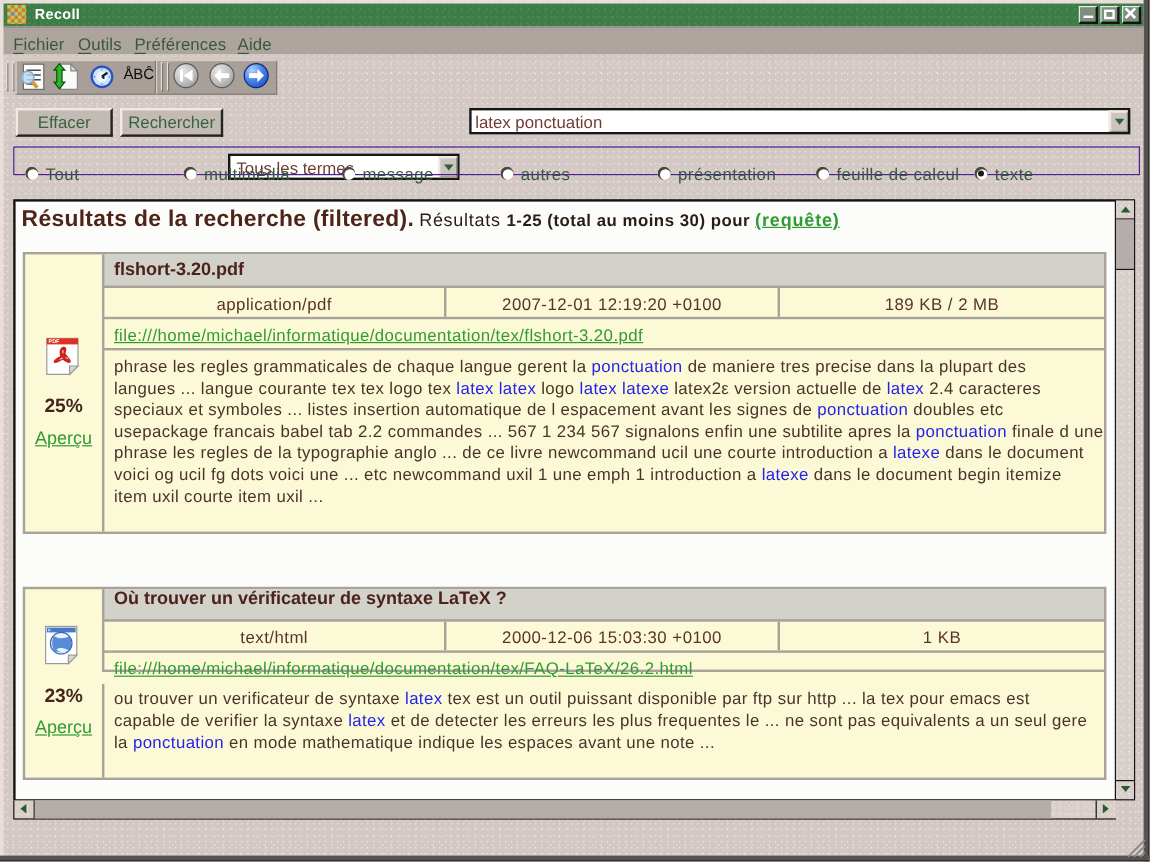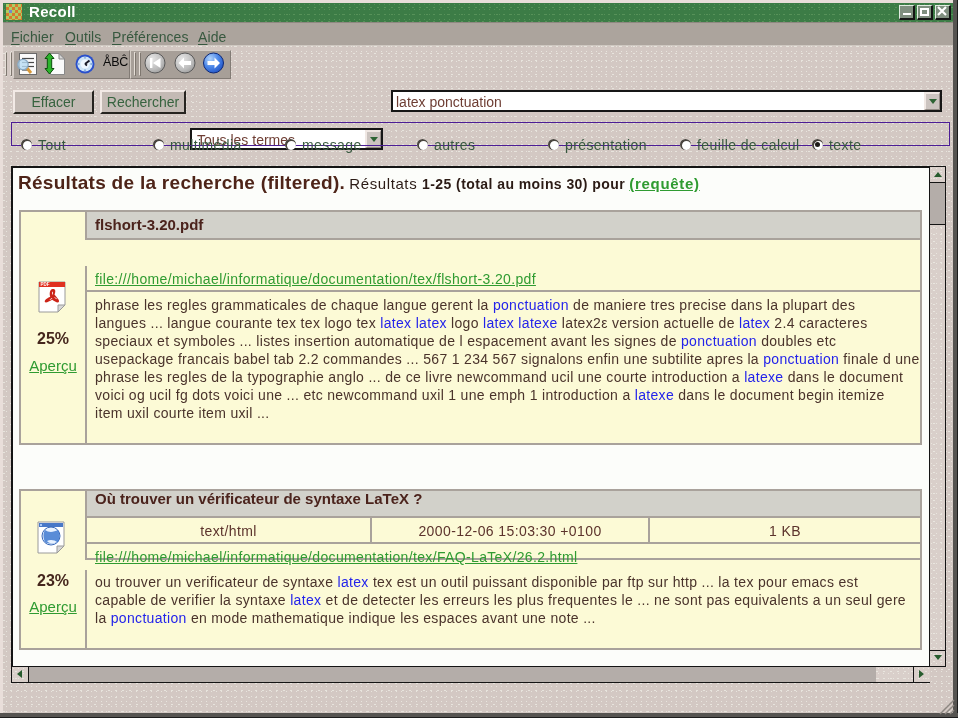--- a/index.html
+++ b/index.html
@@ -21,21 +21,21 @@
   #frame-bottom { left:0; bottom:0; width:958px; height:5px; background:#565451; border-bottom:1px solid #1c1c1c; }
   
   #titlebar {
     left:3px; top:3px; width:950px; height:19px;
     background-color:#3c7c46;
     background-image:
       radial-gradient(circle at 1.5px 1.5px, #579259 0.55px, rgba(0,0,0,0) 0.7px),
       radial-gradient(circle at 4px 4.5px, #579259 0.55px, rgba(0,0,0,0) 0.7px);
     background-size:5px 5px, 7px 7px;
   }
-  #title-text { left:29px; top:4px; color:#ffffff; font-size:15px; font-weight:bold; line-height:16px; letter-spacing:0.3px; }
+  #title-text { left:29px; top:4px; color:#ffffff; font-size:12px; font-weight:bold; line-height:16px; letter-spacing:0.3px; }
   .winbtn {
     top:5px; width:16px; height:15px;
     background:#7f8f7f;
     border-top:1px solid #e2ece2; border-left:1px solid #e2ece2;
     border-right:2px solid #141414; border-bottom:2px solid #141414;
   }
   
   .menuitem { top:29px; color:#37583f; font-size:14px; letter-spacing:0.1px; }
   .menuitem u { text-decoration-thickness:1px; text-underline-offset:2px; }
   
@@ -241,20 +241,25 @@
 <div class="abs" id="results-border2"></div>
 <div class="abs" id="results-white"></div>
 <div class="abs" id="results-content" style="left:13px; top:168px; width:916px; height:498px; overflow:hidden;">
 
   <div style="position:absolute; left:5px; top:4px; white-space:nowrap;">
     <span style="font-size:19px; font-weight:bold; letter-spacing:0.28px; color:#4e2418;">Résultats de la recherche (filtered).</span><span style="font-size:15px; color:#2b1b15;">&nbsp;<span style="letter-spacing:0.6px;">Résultats </span><b style="font-size:14px; letter-spacing:0.43px;">1-25 (total au moins 30) pour</b> <a class="green" style="font-weight:bold; letter-spacing:0.7px;">(requête)</a></span>
   </div>
 
   <div class="rtable" style="top:42px; height:235px;">
     <div class="rt-head" style="top:0; height:28px; line-height:26px; padding-left:8px;">flshort-3.20.pdf</div>
+    <div class="rt-row" style="top:28px; height:26px; line-height:27px;">
+      <div class="cellmid" style="left:0px; width:285px;">application/pdf</div>
+      <div class="cellmid" style="left:285px; width:278px;">2007-12-01 12:19:20 +0100</div>
+      <div class="cellmid" style="left:563px; right:0; border-right:none;">189 KB / 2 MB</div>
+    </div>
     <div class="rt-row" style="top:54px; height:26px; line-height:26px; padding-left:8px;">
       <a class="green url">file:///home/michael/informatique/documentation/tex/flshort-3.20.pdf</a>
     </div>
     <div class="rt-row" style="top:80px; height:151px; padding:4px 0 0 8px; border-bottom:none;">
       <div class="snip">phrase les regles grammaticales de chaque langue gerent la <b>ponctuation</b> de maniere tres precise dans la plupart des<br>
 langues ... langue courante tex tex logo tex <b>latex latex</b> logo <b>latex latexe</b> latex2ε version actuelle de <b>latex</b> 2.4 caracteres<br>
 speciaux et symboles ... listes insertion automatique de l espacement avant les signes de <b>ponctuation</b> doubles etc<br>
 usepackage francais babel tab 2.2 commandes ... 567 1 234 567 signalons enfin une subtilite apres la <b>ponctuation</b> finale d une<br>
 phrase les regles de la typographie anglo ... de ce livre newcommand ucil une courte introduction a <b>latexe</b> dans le document<br>
 voici og ucil fg dots voici une ... etc newcommand uxil 1 une emph 1 introduction a <b>latexe</b> dans le document begin itemize<br>

